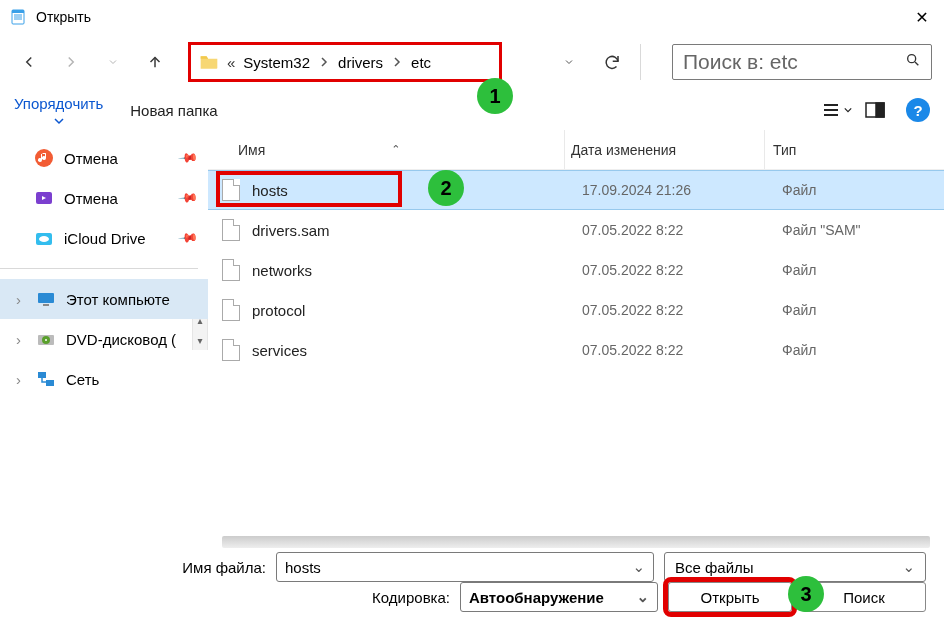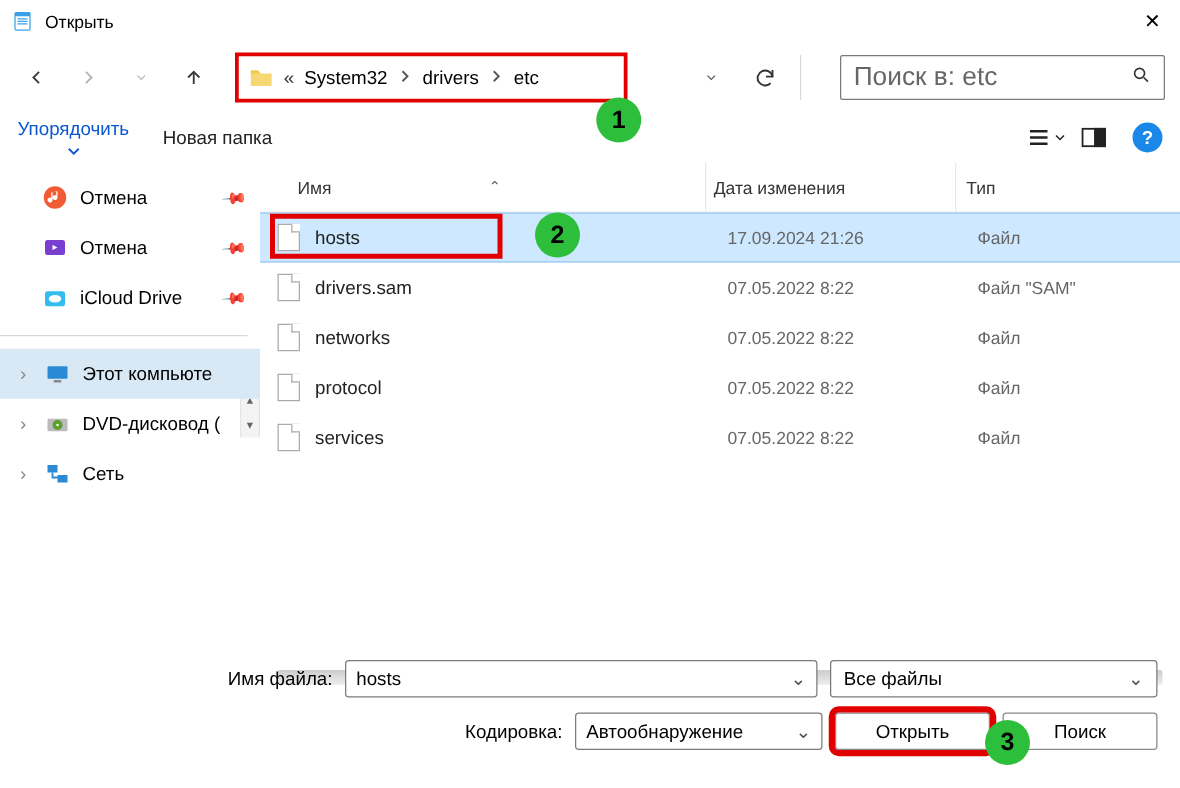--- a/index.html
+++ b/index.html
@@ -71,28 +71,28 @@
   .row .rdate { width: 200px; color:#666; font-size:14px; }
   .row .rtype { flex:1; color:#666; font-size:14px; }
   .row.selected { background: #cde8ff; border-top:1px solid #97c9ed; border-bottom:1px solid #97c9ed;}
   .row-highlight { position:relative; }
   .row-highlight .redbox { position:absolute; left: 8px; top: 0px; width: 186px; height: 36px; border: 4px solid #e10000; pointer-events:none;}
 
   .filearea .scrollhint { height: 12px; margin: 6px 14px 0 14px; background: linear-gradient(#ccc,#eee); border-radius:2px; }
 
   
   .bottom { position:absolute; bottom:0; left:0; right:0; padding: 10px 18px 18px 18px; }
-  .formrow { display:flex; align-items:center; gap: 10px; margin-bottom: 12px; position:relative;}
+  .formrow { display:flex; align-items:center; gap: 10px; position:relative;}
   .formrow .lbl { width: 248px; text-align:right; font-size:15px; color:#000; }
   .formrow .input { flex:1; height:30px; border:1px solid #7a7a7a; display:flex; align-items:center; padding:0 8px; font-size:15px; border-radius:3px; background:#fff;}
   .formrow .input .dd { margin-left:auto; color:#555; }
   .formrow .combo { width: 262px; height:30px; border:1px solid #7a7a7a; display:flex; align-items:center; padding:0 10px; font-size:15px; border-radius:3px; background:#fff;}
   .formrow .combo .dd { margin-left:auto; color:#555;}
   .formrow.second .lbl { width: 432px; }
-  .formrow.second .input { max-width: 218px; }
+  .formrow.second .input { max-width: 218px; font-weight: bold; }
   .btn { width: 124px; height: 30px; border:1px solid #888; background:#fff; display:flex; align-items:center; justify-content:center; font-size:15px; border-radius:3px; position:relative;}
   .btn.open-red { outline: 5px solid #e10000; }
 
   
   .badge { position:absolute; width:36px; height:36px; border-radius:50%; background:#2dbf3c; color:#000; font-weight:700; font-size:20px; display:flex; align-items:center; justify-content:center; z-index:50; }
   .b1 { left: 477px; top: 78px; }
   .b2 { left: 428px; top: 170px; }
   .b3 { left: 788px; top: 576px; }
 </style>
 </head>

